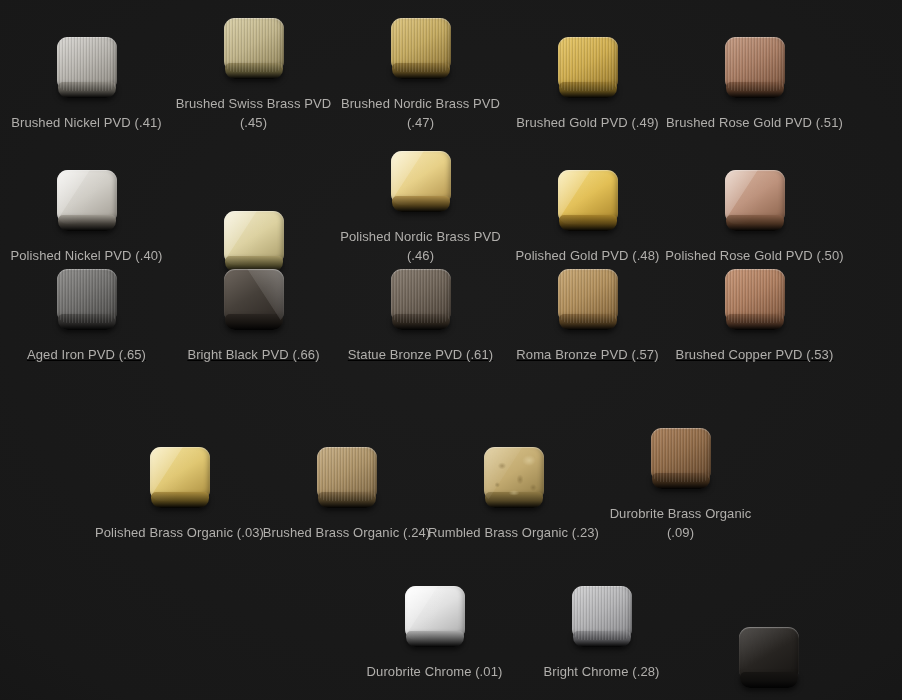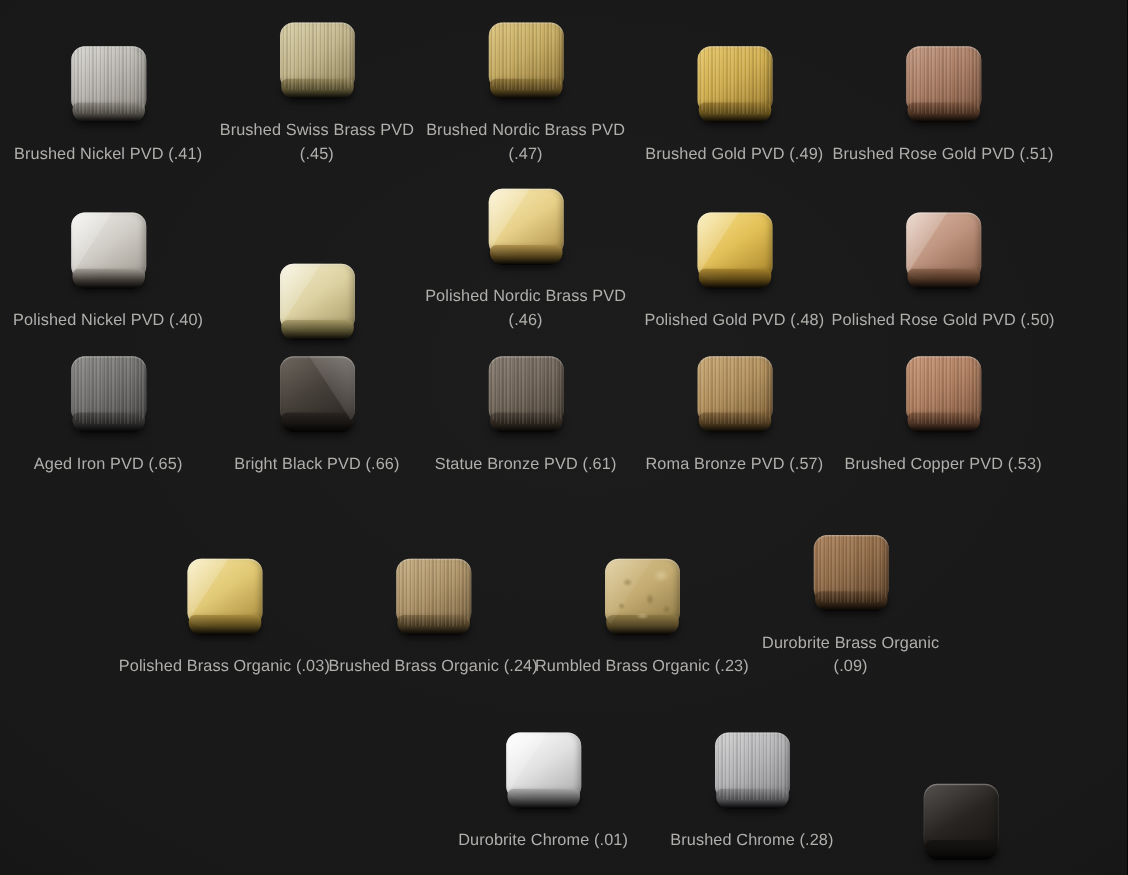--- a/index.html
+++ b/index.html
@@ -4,21 +4,21 @@
 <style>
   html,body { margin:0; padding:0; background:#000; }
   .stage {
     position:relative; width:902px; height:700px; overflow:hidden;
     background: radial-gradient(125% 125% at 52% 42%, #1c1c1c 0%, #181818 55%, #0d0d0d 100%);
     font-family:"Liberation Sans", sans-serif;
   }
   .row { position:absolute; left:0; display:flex;align-items:flex-end; }
   .row-1 { top:18px;  padding-left:3px; }
   .row-2 { top:151px; padding-left:3px; }
-  .row-3 { top:285px; padding-left:3px; }
+  .row-3 { top:269px; padding-left:3px;text-decoration:underline; }
   .row-4 { top:428px; padding-left:96px; }
   .row-5 { top:586px; padding-left:351px; }
   .cell { width:167px; margin:0; display:flex; flex-direction:column; align-items:center; cursor:pointer; }
   .swatch {
     width:60px; height:54px; border-radius:11px; position:relative; z-index:0;
     background: linear-gradient(148deg, var(--hi) 0%, var(--mid) 48%, var(--lo) 100%);
     box-shadow: inset 0 1px 1px rgba(255,255,255,.35), inset -2px -2px 5px rgba(0,0,0,.28);
   }
   .swatch::after {
     content:""; position:absolute; left:1px; right:1px; bottom:-7px; height:16px; z-index:-1;
@@ -157,20 +157,20 @@
     </figure>
   </div>
 
   <div class="row row-5">
     <figure class="cell">
       <div class="swatch polished" style="--hi: #ffffff; --mid: #e0e0e0; --lo: #a9a9a9; --base: #4e4e4e;"></div>
       <figcaption class="label">Durobrite Chrome (.01)</figcaption>
     </figure>
     <figure class="cell">
       <div class="swatch brushed" style="--hi: #d2d2d3; --mid: #b3b3b5; --lo: #87878a; --base: #525255;"></div>
-      <figcaption class="label">Brushed Chrome (.28)</figcaption>
+      <figcaption class="label">Bright Chrome (.28)</figcaption>
     </figure>
     <figure class="cell">
       <div class="swatch matte" style="--hi: #403d3a; --mid: #282522; --lo: #171513; --base: #0f0e0d;"></div>
     </figure>
   </div>
 
 </div>
 
 </body></html>

